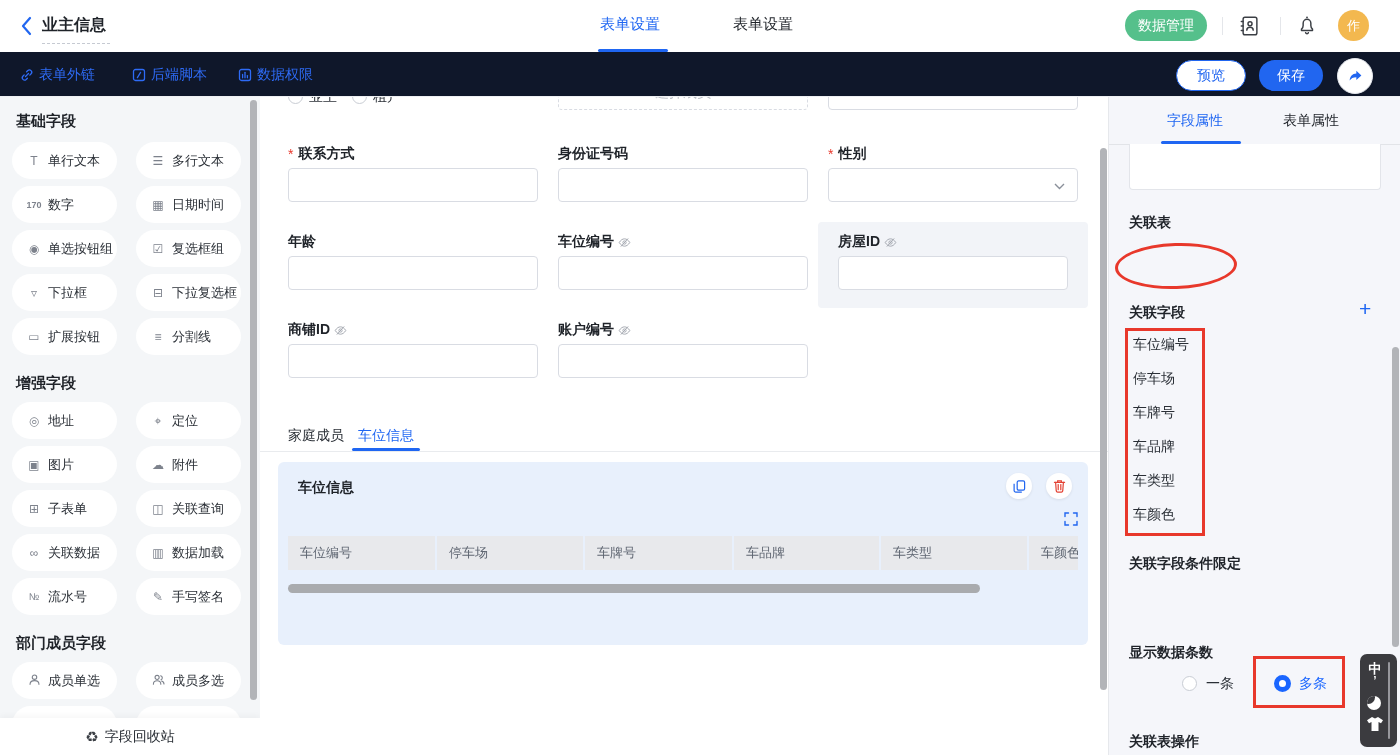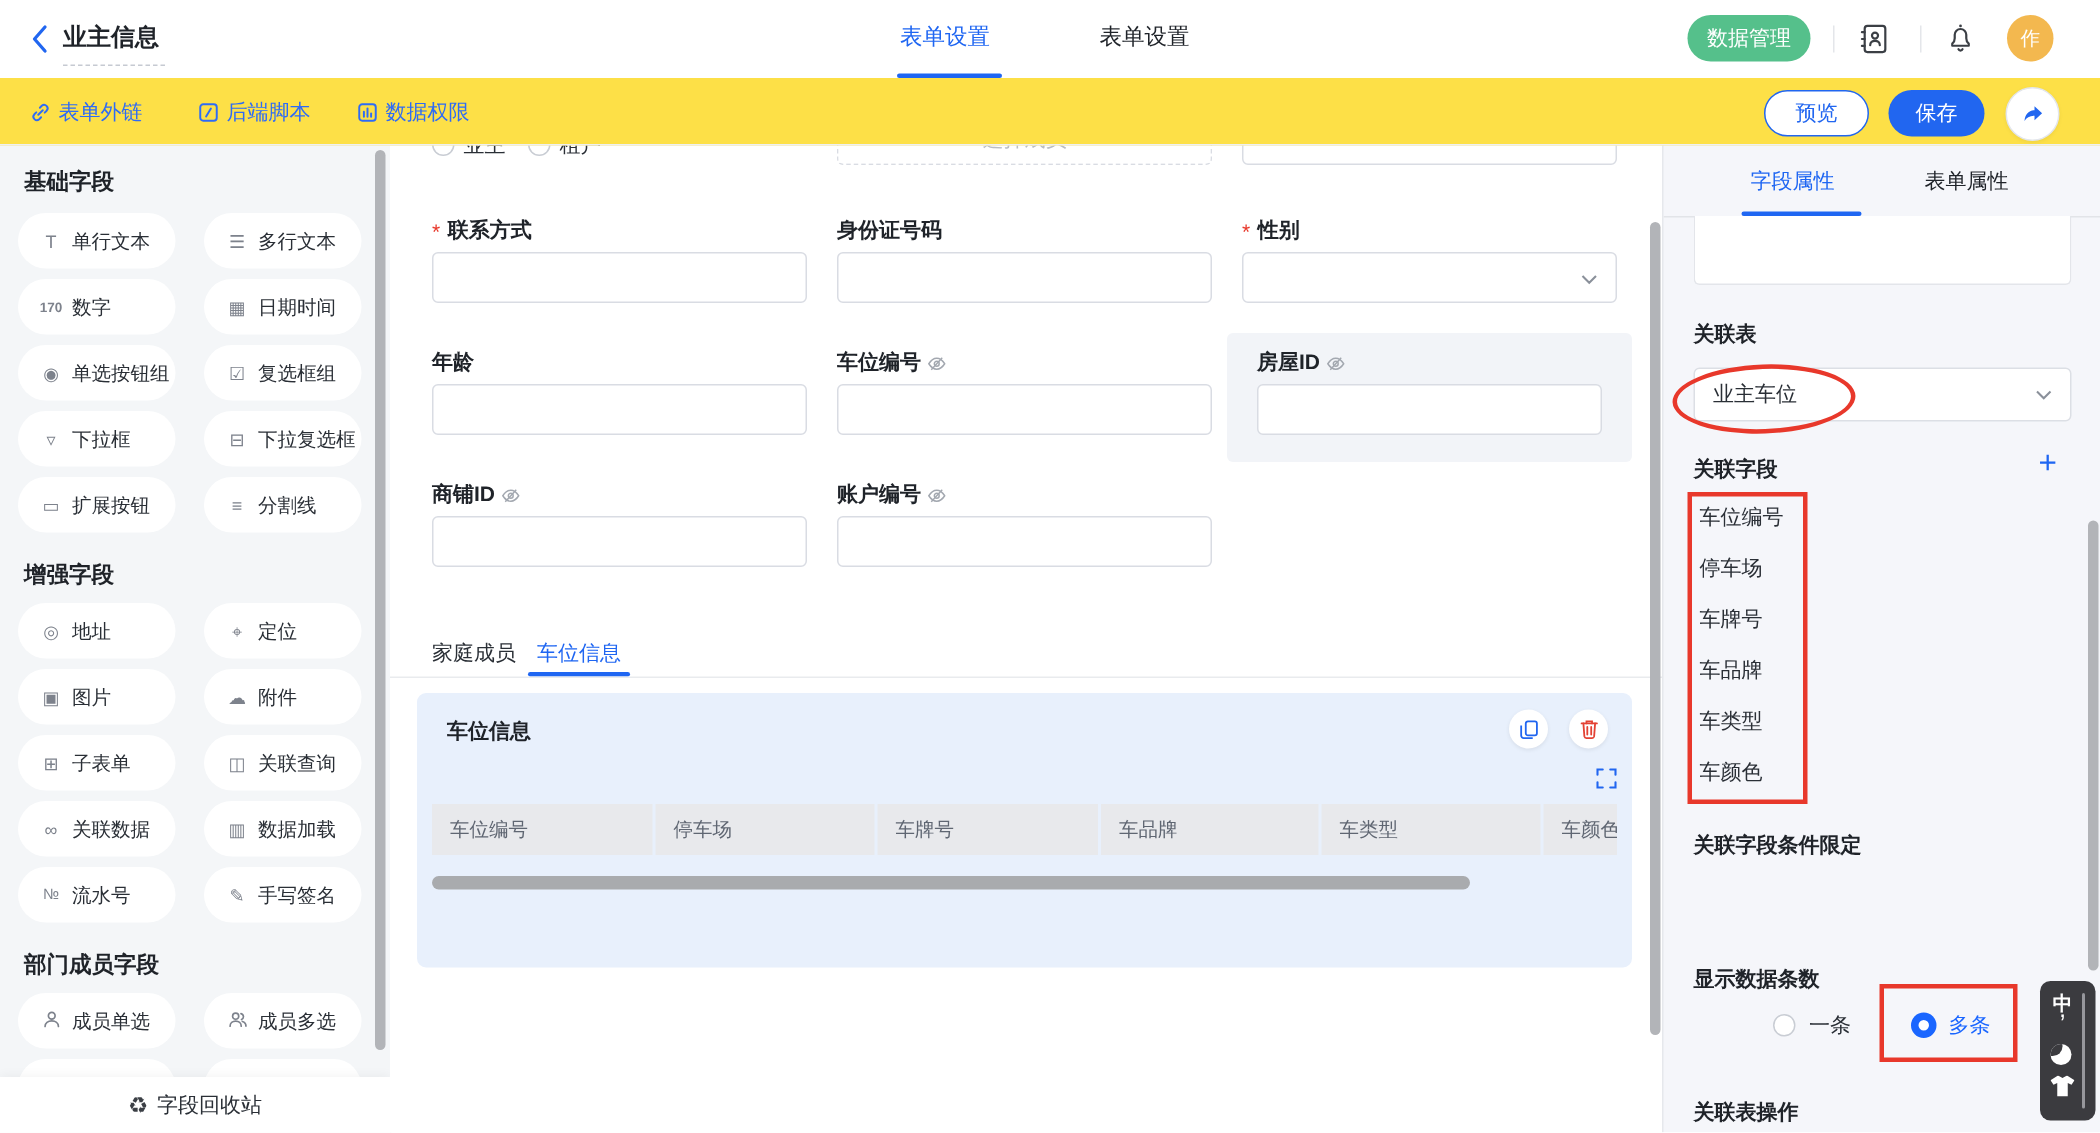--- a/index.html
+++ b/index.html
@@ -12,21 +12,21 @@
   .hdr-dash{position:absolute;left:42px;top:43px;width:68px;border-top:1px dashed #c6cad2;}
   .hdr-tab{position:absolute;top:15px;font-size:15px;color:#1f2329;cursor:pointer;}
   .hdr-tab.active{color:#1f66f2;font-weight:500;}
   .hdr-underline{position:absolute;top:49px;height:3px;background:#1f66f2;border-radius:2px;}
   .pill-green{position:absolute;left:1125px;top:10px;width:82px;height:31px;border-radius:16px;background:#55c08b;
               color:#fff;font-size:14px;display:flex;align-items:center;justify-content:center;cursor:pointer;}
   .vdiv{position:absolute;top:17px;width:1px;height:18px;background:#e4e6ea;}
   .avatar{position:absolute;left:1338px;top:10px;width:31px;height:31px;border-radius:50%;background:#f3b84f;
           color:#fff;font-size:13px;display:flex;align-items:center;justify-content:center;}
   
-  .tbar{position:absolute;left:0;top:52px;width:1400px;height:44px;background:#fde047;border-bottom:1px solid #eef0f3;z-index:5;}
+  .tbar{position:absolute;left:0;top:52px;width:1400px;height:44px;background:#0f172a;border-bottom:1px solid #eef0f3;z-index:5;}
   .tlink{position:absolute;top:14px;display:flex;align-items:center;gap:5px;color:#2e6bf6;font-size:14px;cursor:pointer;}
   .btn-outline{position:absolute;top:8px;height:29px;border:1px solid #2166f0;border-radius:16px;background:#fff;
                color:#2166f0;font-size:14px;display:flex;align-items:center;justify-content:center;cursor:pointer;}
   .btn-fill{position:absolute;top:8px;height:31px;border-radius:16px;background:#2166f0;color:#fff;font-size:14px;
             display:flex;align-items:center;justify-content:center;cursor:pointer;}
   .btn-circle{position:absolute;left:1337px;top:6px;width:34px;height:34px;border-radius:50%;background:#fff;
               border:1px solid #e3e6ec;box-shadow:0 1px 3px rgba(0,0,0,.06);display:flex;align-items:center;justify-content:center;cursor:pointer;}
   
   .sidebar{position:absolute;left:0;top:96px;width:260px;height:659px;background:#f4f6f8;border-right:1px solid #ecedf0;overflow:hidden;}
   .sec-title{position:absolute;left:16px;font-size:15px;font-weight:700;color:#1f2329;}
@@ -396,26 +396,20 @@
   <div class="rpanel">
     <div class="ptab active" style="left:58px;">字段属性</div>
     <div class="abs" style="left:52px;top:45px;width:80px;height:3px;background:#1f66f2;border-radius:2px;"></div>
     <div class="ptab" style="left:174px;">表单属性</div>
     <div class="abs" style="left:0;top:48px;width:292px;height:1px;background:#e2e4e8;"></div>
 
     <div class="abs" style="left:20px;top:48px;width:252px;height:46px;background:#fff;border:1px solid #e3e5ea;border-top:none;
          border-radius:0 0 4px 4px;box-sizing:border-box;"></div>
 
     <div class="plabel" style="top:118px;">关联表</div>
-    <div class="pselect" style="top:149px;">
-      <span>业主车位</span>
-      <svg width="11" height="7" viewBox="0 0 11 7">
-          <polyline points="1,1 5.5,5.5 10,1" fill="none" stroke="#8a909a" stroke-width="1.4"></polyline>
-        </svg>
-    </div>
     <div class="red-ellipse" style="left:6px;top:147px;width:116px;height:40px;"></div>
 
     <div class="plabel" style="top:208px;">关联字段</div>
     <div class="abs" style="left:250px;top:201px;font-size:21px;font-weight:400;color:#1f66f2;cursor:pointer;">+</div>
 
     <div class="pitem" style="top:240px;">车位编号</div>
     <div class="pitem" style="top:274px;">停车场</div>
     <div class="pitem" style="top:308px;">车牌号</div>
     <div class="pitem" style="top:342px;">车品牌</div>
     <div class="pitem" style="top:376px;">车类型</div>

